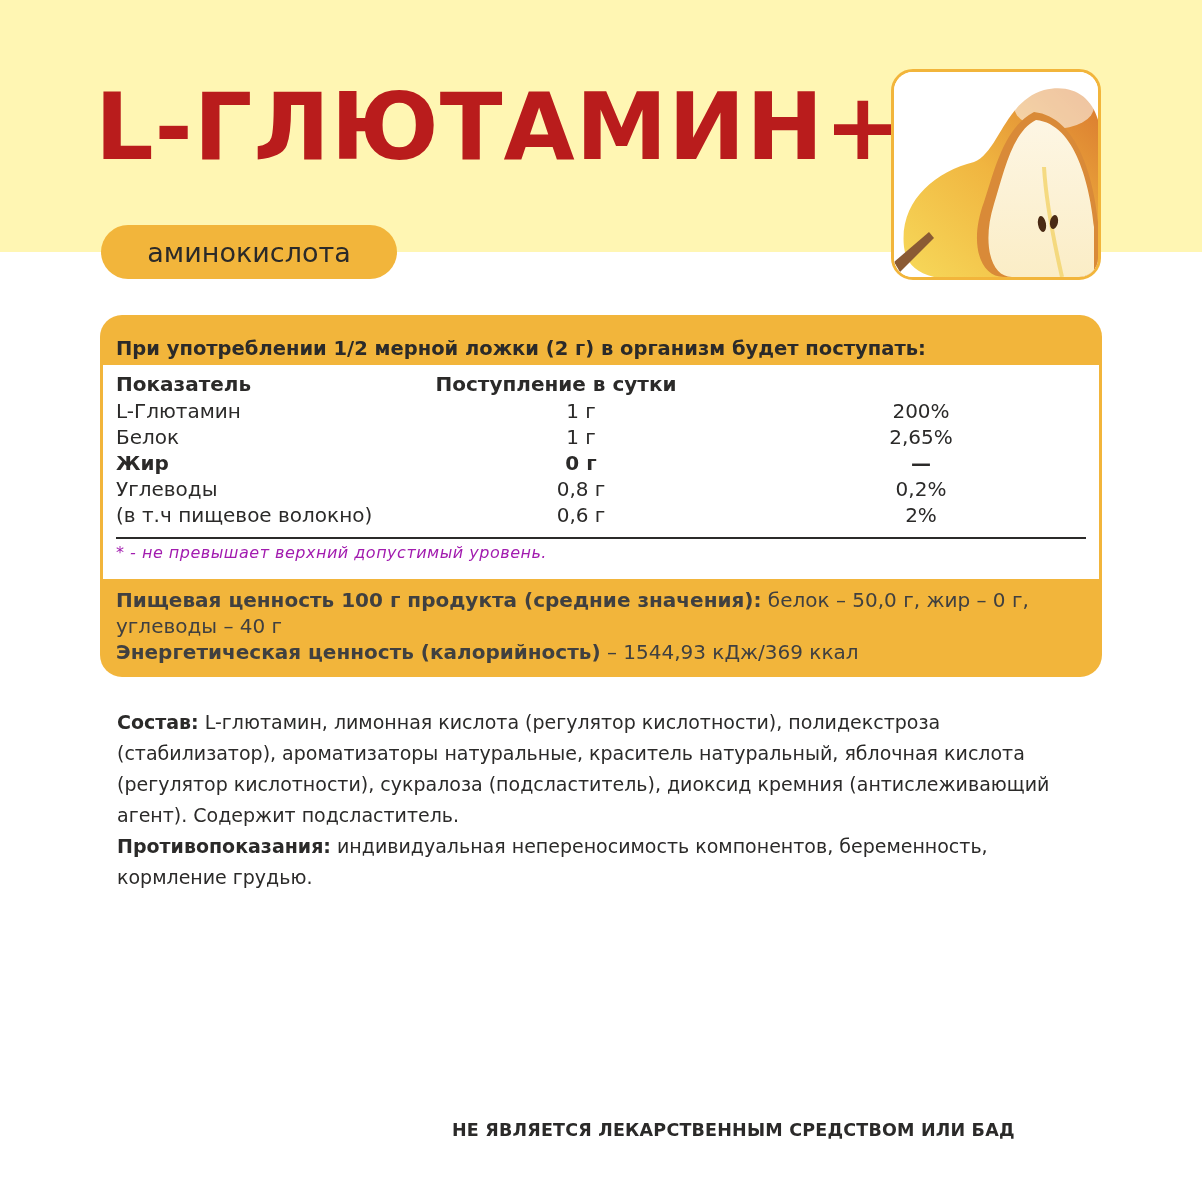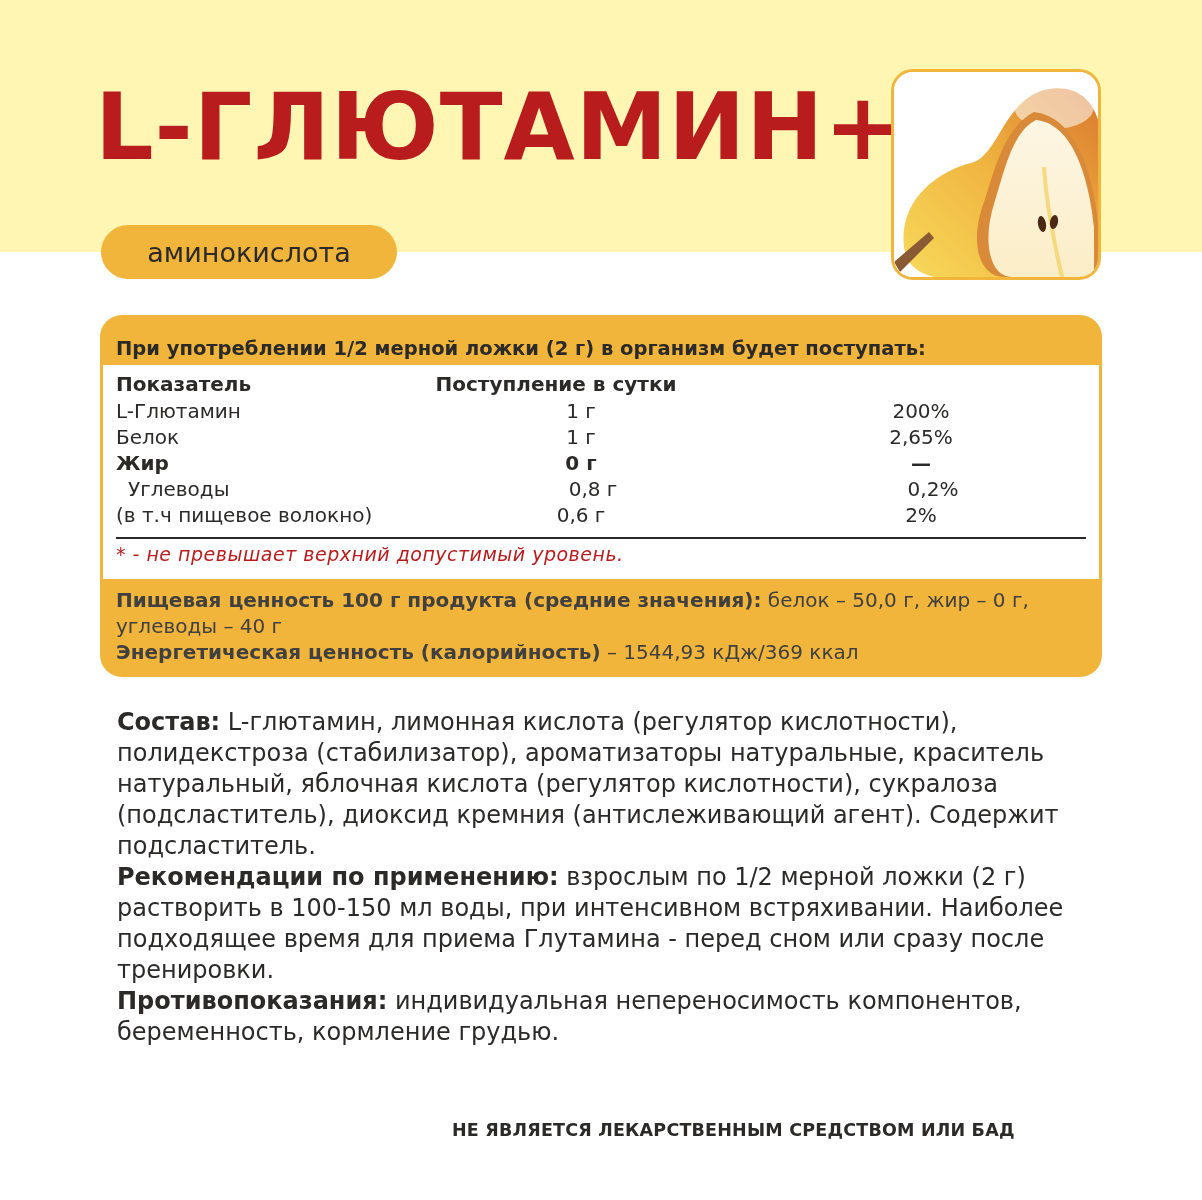--- a/index.html
+++ b/index.html
@@ -24,26 +24,26 @@
                 padding-left: 16px; font-weight: bold; font-size: 19.5px; color: #2b2a29; white-space: nowrap; }
     .box-white { position: absolute; left: 3px; top: 50px; width: 996px; height: 214px; background: #ffffff; }
     .row { position: absolute; left: 13px; width: 970px; height: 26px; font-size: 20px; line-height: 26px; white-space: nowrap; }
     .row .c1 { position: absolute; left: 0; }
     .row .c2 { position: absolute; left: 390px; width: 150px; text-align: center; }
     .row .c3 { position: absolute; left: 640px; width: 330px; text-align: center; }
     .row.head { font-weight: bold; }
     .row.head .c2 { left: 290px; width: 300px; }
     .row.head .c3 { left: 620px; width: 360px; text-align: right; }
     .rule { position: absolute; left: 13px; top: 172px; width: 970px; height: 2px; background: #2b2a29; }
-    .foot-note { position: absolute; left: 13px; top: 178px; font-size: 19px; font-style: italic; color: #b91c1c; letter-spacing: 0.5px; white-space: nowrap; }
+    .foot-note { position: absolute; left: 13px; top: 178px; font-size: 16px; font-style: italic; color: #a21caf; letter-spacing: 0.5px; white-space: nowrap; }
 
     .nutr { position: absolute; left: 16px; top: 272px; width: 970px; font-size: 20px; line-height: 26px; color: #404040; }
     .nutr b { font-weight: bold; }
 
-    .text-block { position: absolute; left: 117px; top: 707px; width: 960px; font-size: 24px; line-height: 31px; color: #2b2a29; }
+    .text-block { position: absolute; left: 117px; top: 707px; width: 960px; font-size: 19px; line-height: 31px; color: #2b2a29; }
     .text-block p b { font-weight: bold; }
 
     .disclaimer { position: absolute; left: 452px; top: 1120px; font-size: 17.5px; font-weight: bold; color: #2b2a29; letter-spacing: 0.2px; white-space: nowrap; }
   </style>
 </head>
 <body>
 
 <div class="top-band"></div>
 
 <h1 class="title">L-ГЛЮТАМИН+</h1>
@@ -90,38 +90,37 @@
     <div class="row" style="top:59px;">
       <span class="c1">Белок</span>
       <span class="c2">1 г</span>
       <span class="c3">2,65%</span>
     </div>
     <div class="row" style="top:85px;font-weight:bold;">
       <span class="c1">Жир</span>
       <span class="c2">0 г</span>
       <span class="c3">—</span>
     </div>
-    <div class="row" style="top:111px;margin-left:12px;">
+    <div class="row" style="top:111px;">
       <span class="c1">Углеводы</span>
       <span class="c2">0,8 г</span>
       <span class="c3">0,2%</span>
     </div>
     <div class="row" style="top:137px;">
       <span class="c1">(в т.ч пищевое волокно)</span>
       <span class="c2">0,6 г</span>
       <span class="c3">2%</span>
     </div>
     <div class="rule"></div>
     <div class="foot-note">* - не превышает верхний допустимый уровень.</div>
   </div>
   <div class="nutr">
     <div><b>Пищевая ценность 100 г продукта (средние значения):</b><span> белок – 50,0 г, жир – 0 г, углеводы – 40 г</span></div>
     <div><b>Энергетическая ценность (калорийность)</b><span> – 1544,93 кДж/369 ккал</span></div>
   </div>
 </div>
 
 <div class="text-block">
   <p><b>Состав:</b><span> L-глютамин, лимонная кислота (регулятор кислотности), полидекстроза (стабилизатор), ароматизаторы натуральные, краситель натуральный, яблочная кислота (регулятор кислотности), сукралоза (подсластитель), диоксид кремния (антислеживающий агент). Содержит подсластитель.</span></p>
-  <p><b>Рекомендации по применению:</b><span> взрослым по 1/2 мерной ложки (2 г) растворить в 100-150 мл воды, при интенсивном встряхивании. Наиболее подходящее время для приема Глутамина - перед сном или сразу после тренировки.</span></p>
   <p><b>Противопоказания:</b><span> индивидуальная непереносимость компонентов, беременность, кормление грудью.</span></p>
 </div>
 
 <div class="disclaimer">НЕ ЯВЛЯЕТСЯ ЛЕКАРСТВЕННЫМ СРЕДСТВОМ ИЛИ БАД</div>
 
 </body></html>

